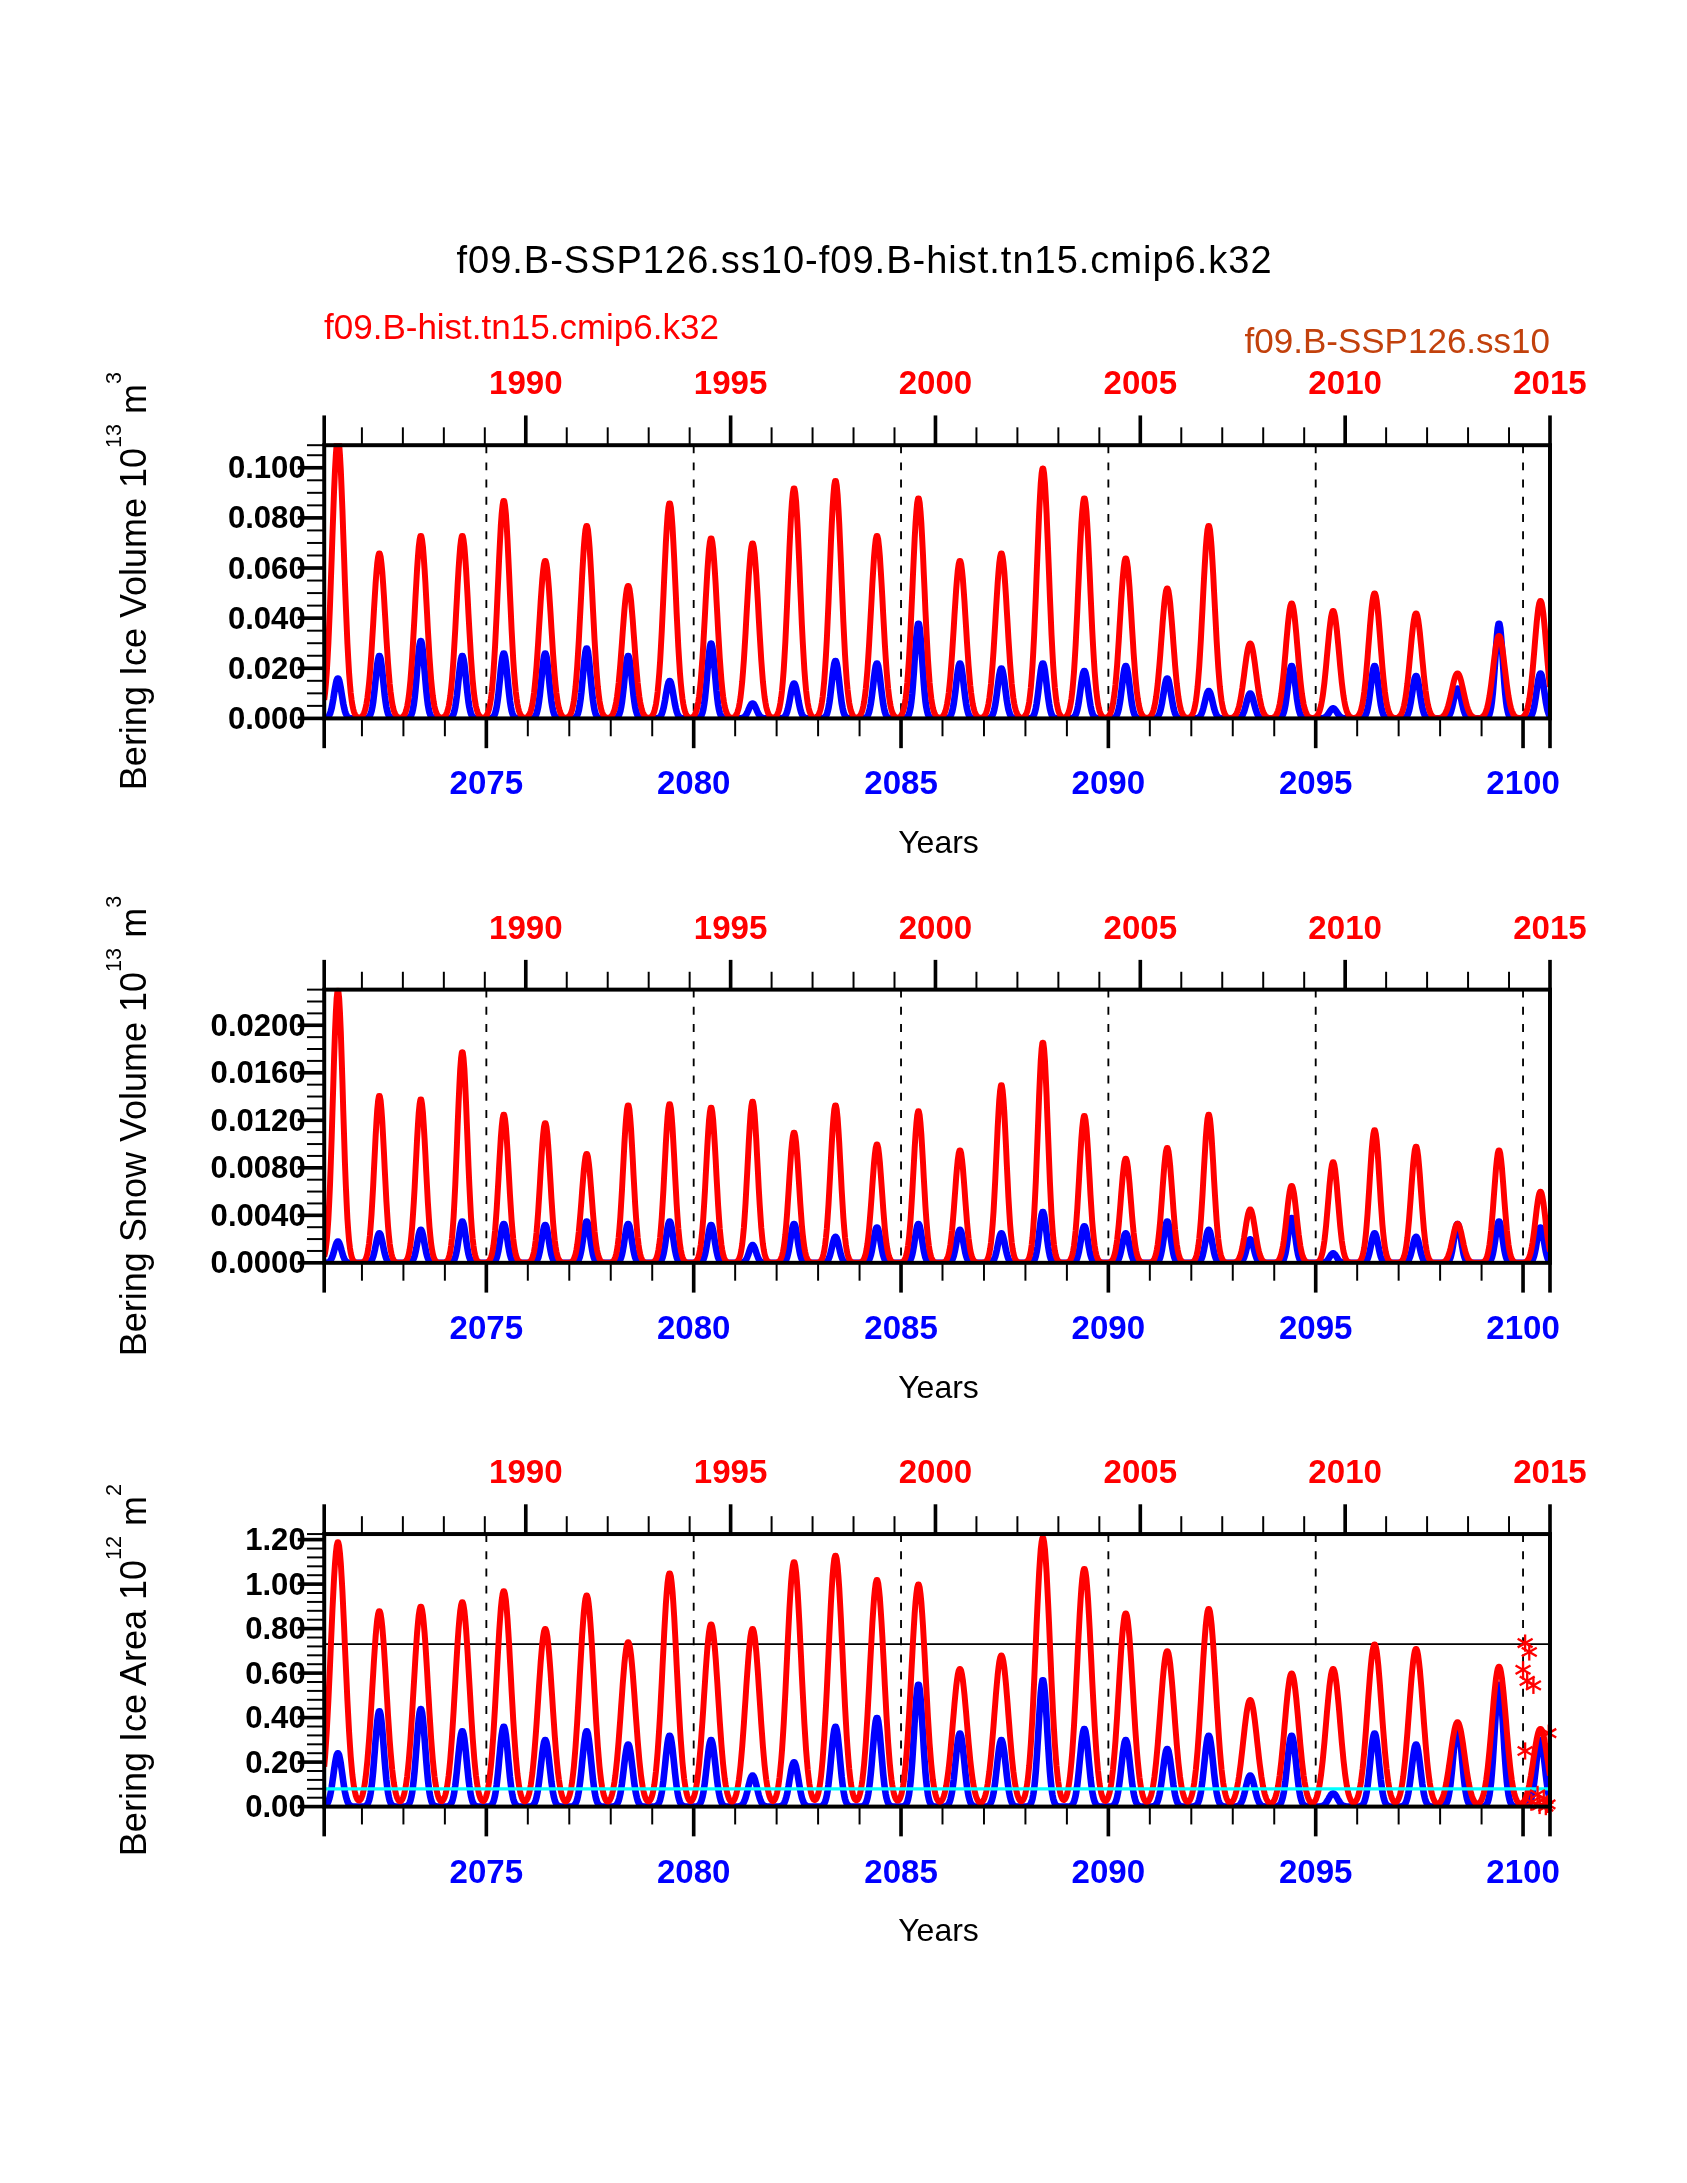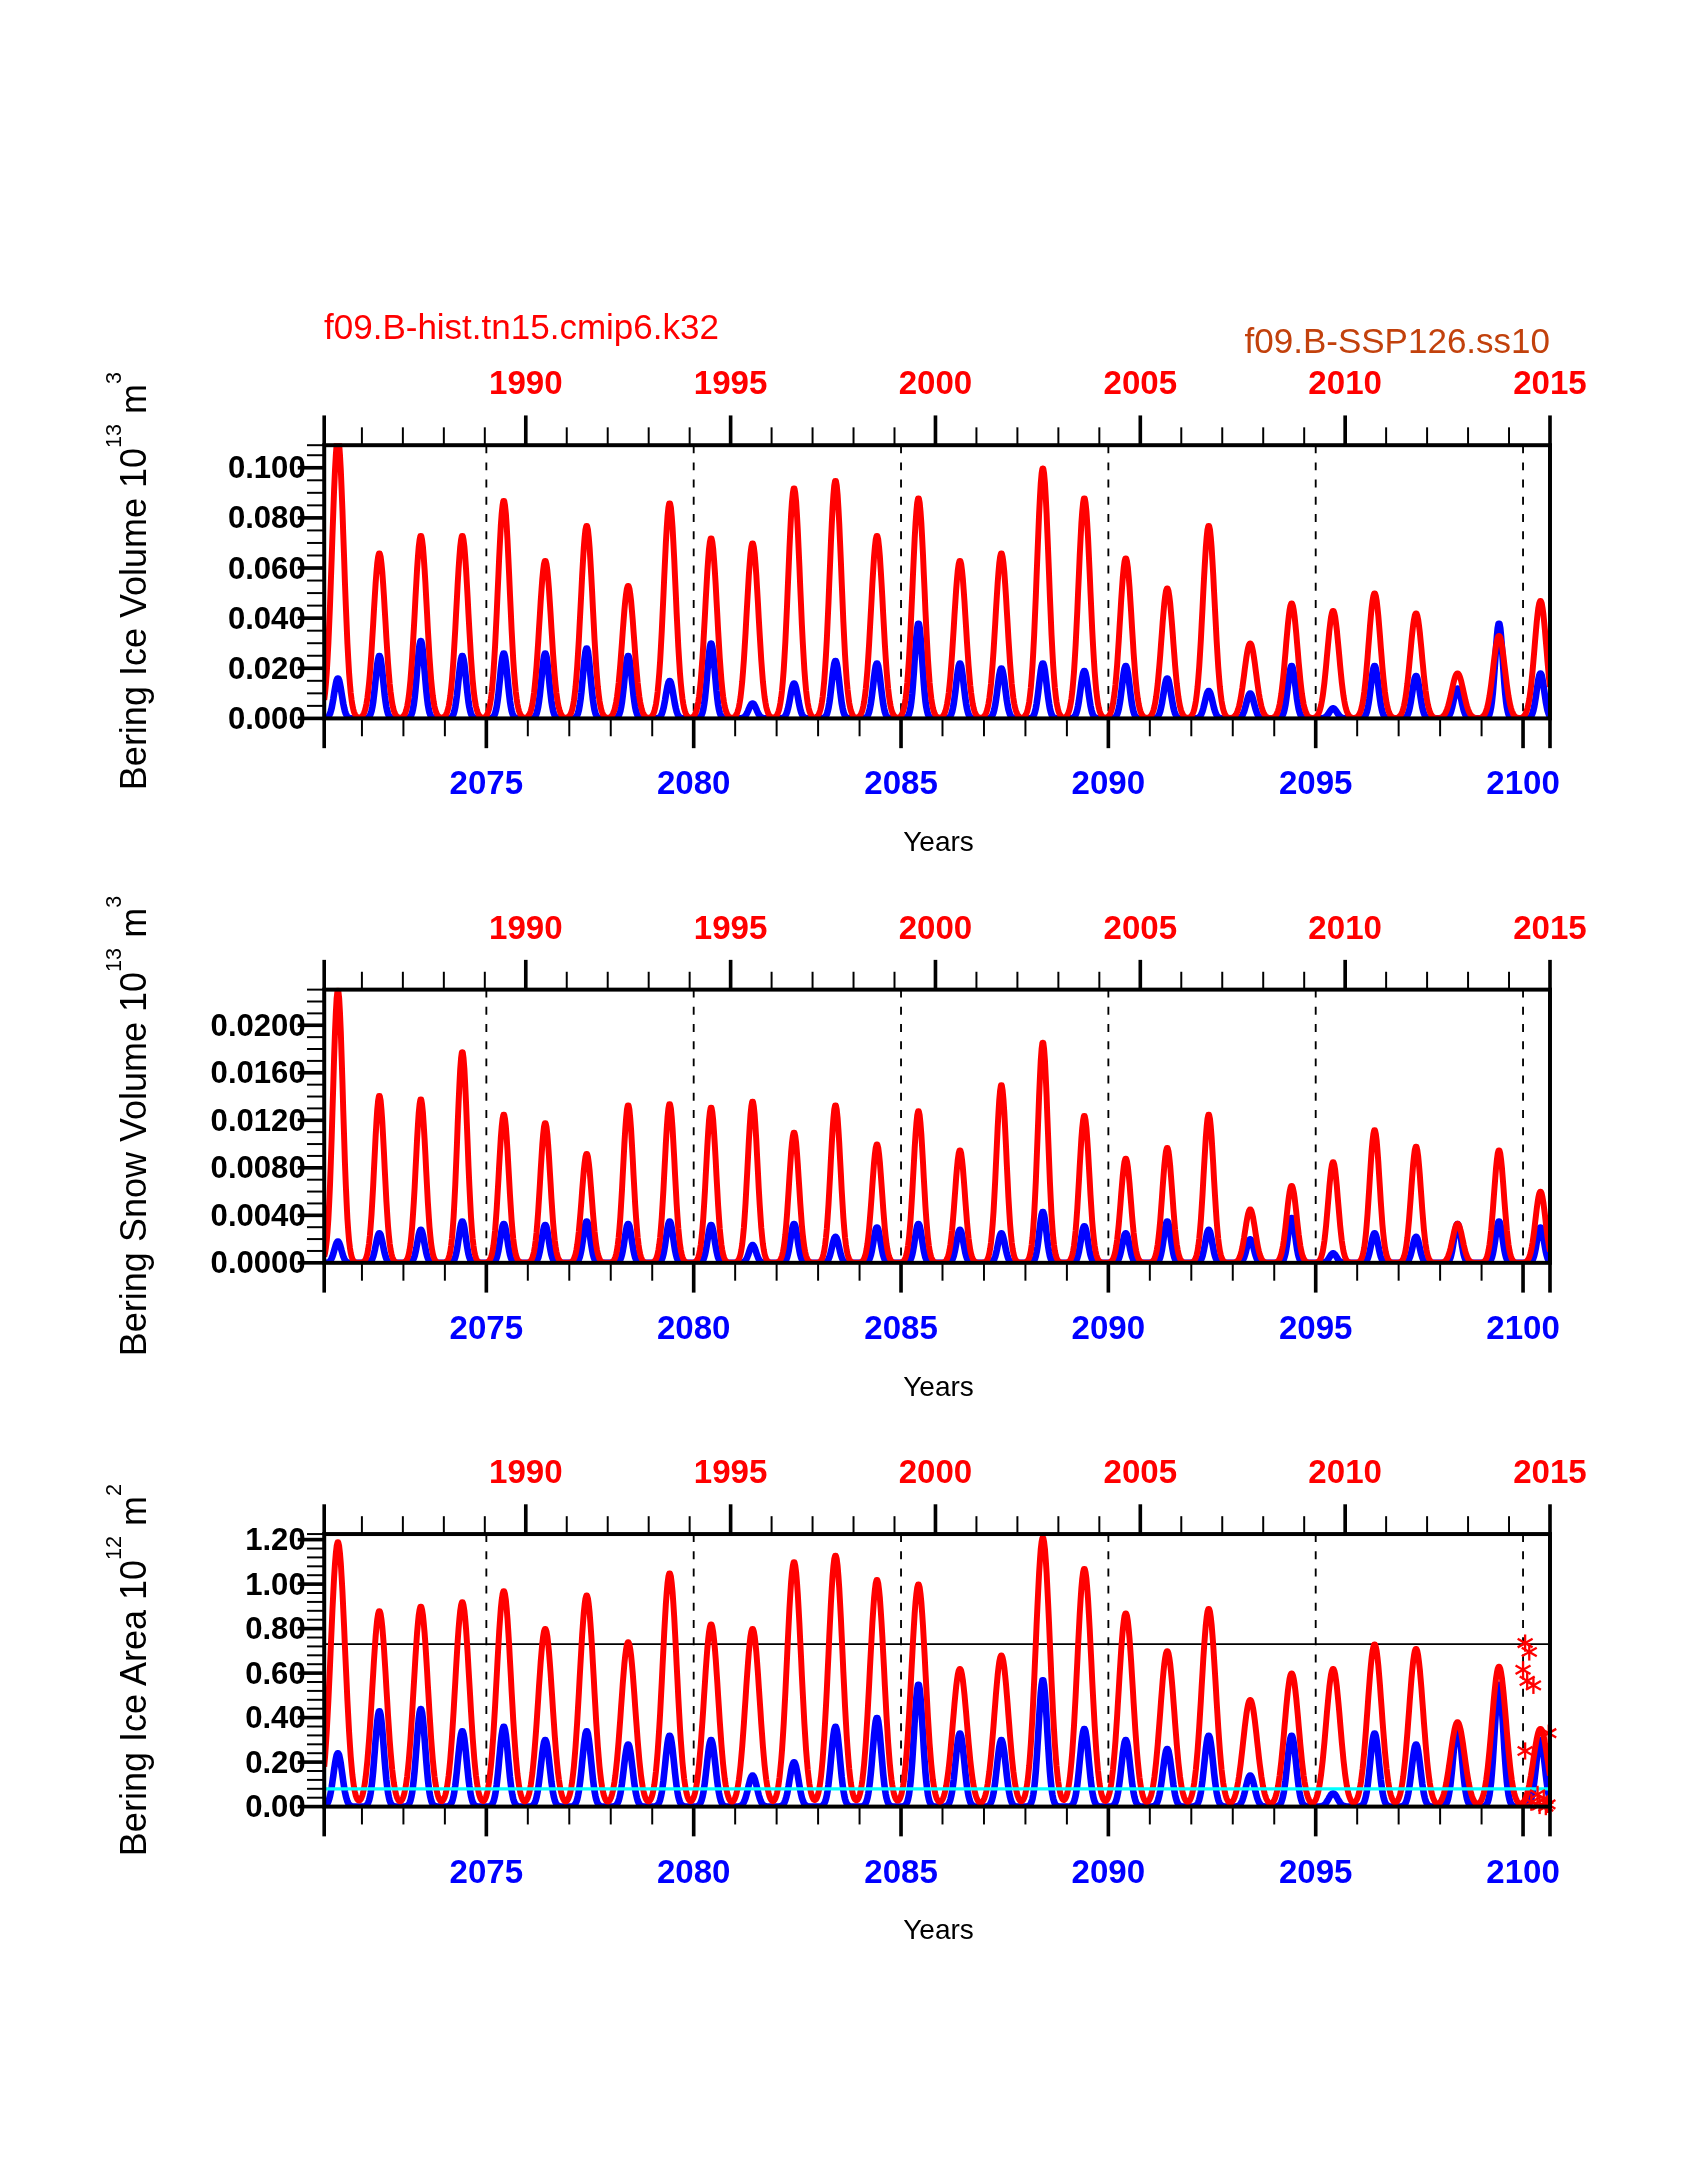--- a/index.html
+++ b/index.html
@@ -10,21 +10,21 @@
   .fig-title{position:absolute;left:269px;top:237px;width:1191px;height:46px;line-height:46px;
         text-align:center;font-size:38px;letter-spacing:1px;color:#000;}
   .sub-left{position:absolute;left:324px;top:306px;height:42px;line-height:42px;
         font-size:35px;color:#ff0000;}
   .sub-right{position:absolute;right:137px;top:320px;height:42px;line-height:42px;
         font-size:35px;color:#c2410c;}
   .ytitle{position:absolute;left:-238px;width:728px;height:46px;line-height:46px;
         text-align:center;font-size:36px;color:#000;transform:rotate(-90deg);}
   .ytitle sup,.fig-sup{font-size:60%;position:relative;top:-0.55em;}
   .xyears{position:absolute;left:740px;width:397px;height:46px;line-height:46px;
-        text-align:center;font-size:28px;color:#000;}
+        text-align:center;font-size:32px;color:#000;}
 </style>
 </head>
 <body>
 
 <div class="page">
 
   <svg id="chart" width="1687" height="2183" viewBox="0 0 2550 3300">
       <g>
         <clipPath id="clip0">
           <rect x="490" y="670" width="1853" height="416"></rect>
@@ -429,20 +429,21 @@
         <line x1="1926.1376860622397" x2="1926.1376860622397" y1="2731" y2="2758" stroke="#000000" stroke-width="3"></line>
         <line x1="2051.5098105547977" x2="2051.5098105547977" y1="2731" y2="2758" stroke="#000000" stroke-width="3"></line>
         <line x1="2114.1958728010763" x2="2114.1958728010763" y1="2731" y2="2758" stroke="#000000" stroke-width="3"></line>
         <line x1="2176.881935047355" x2="2176.881935047355" y1="2731" y2="2758" stroke="#000000" stroke-width="3"></line>
         <line x1="2239.567997293634" x2="2239.567997293634" y1="2731" y2="2758" stroke="#000000" stroke-width="3"></line>
         <line x1="490" x2="490" y1="2731" y2="2776" stroke="#000000" stroke-width="5.5"></line>
         <line x1="2343" x2="2343" y1="2731" y2="2776" stroke="#000000" stroke-width="5.5"></line>
       </g>
     </svg>
 
+  <div class="fig-title">f09.B-SSP126.ss10-f09.B-hist.tn15.cmip6.k32</div>
 
   <div class="sub-left">f09.B-hist.tn15.cmip6.k32</div>
 
   <div class="sub-right">f09.B-SSP126.ss10</div>
 
   <div class="ytitle" style="top:558px">
     <span>Bering Ice Volume</span>&nbsp;<span><span>10</span><sup>13</sup>&nbsp;<span>m</span><sup>3</sup></span>
   </div>
 
   <div class="ytitle" style="top:1103px">

